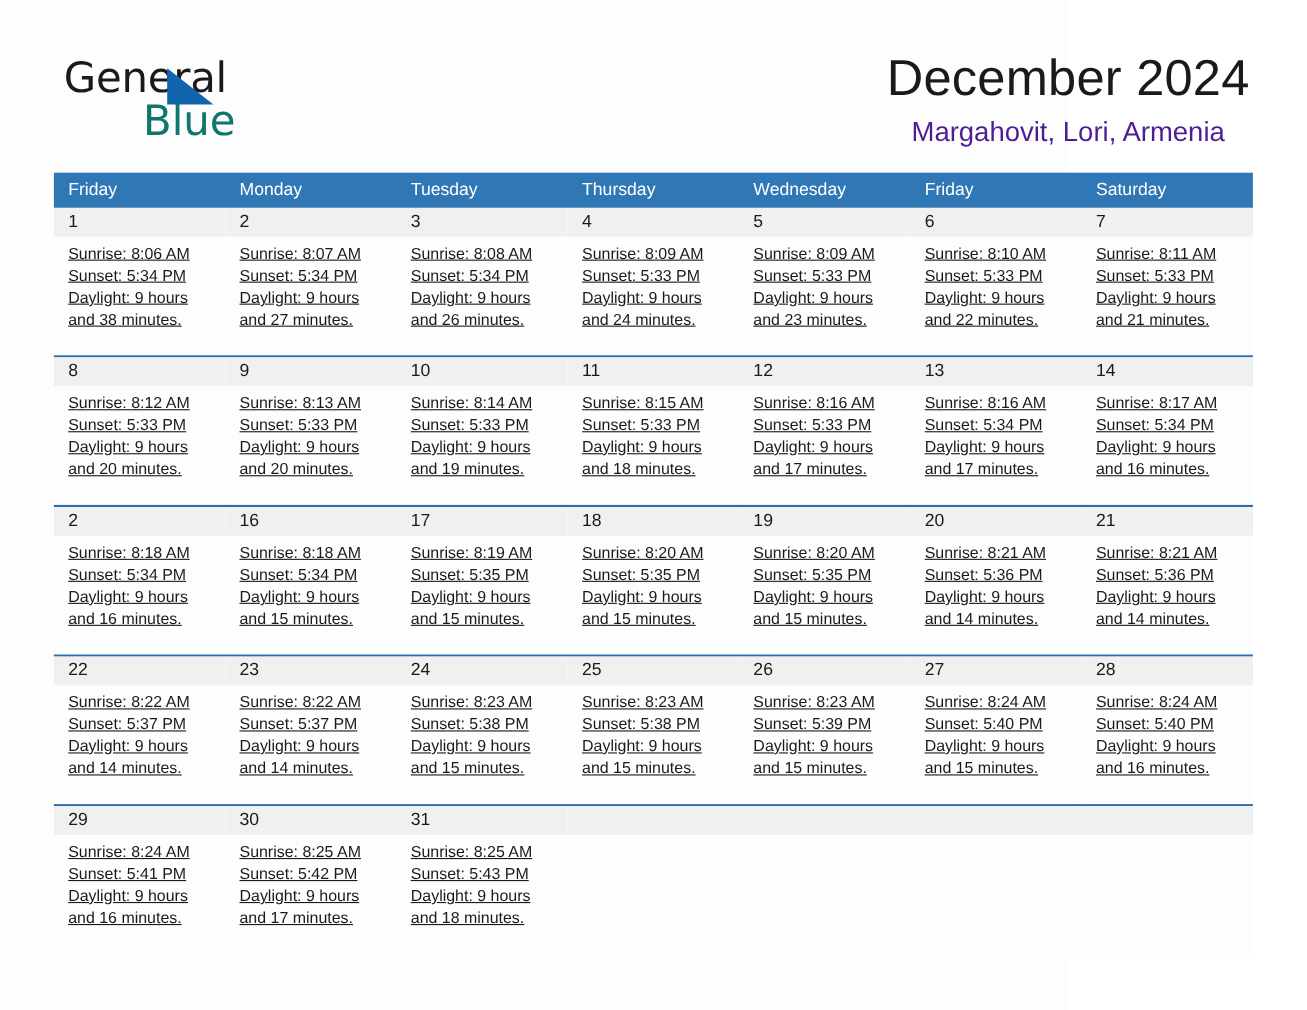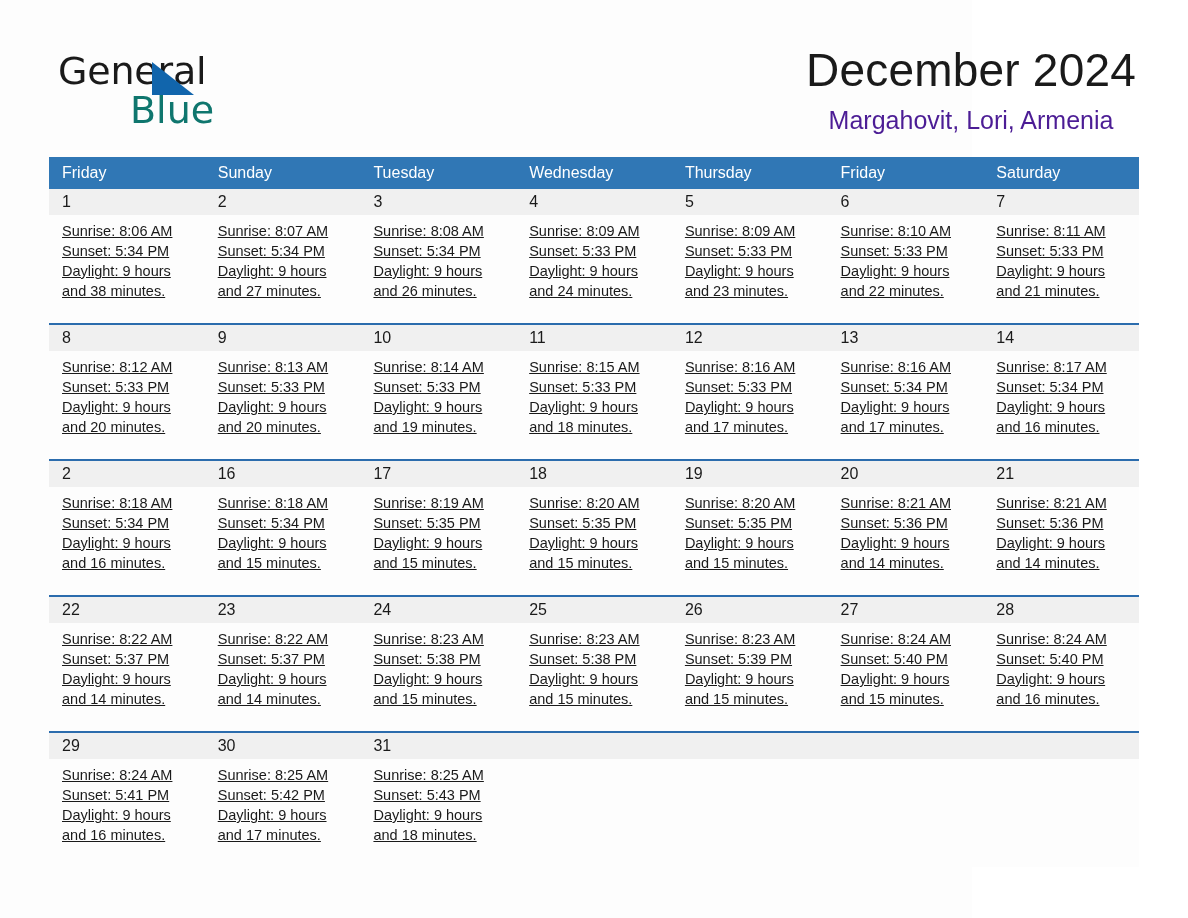--- a/index.html
+++ b/index.html
@@ -171,24 +171,24 @@
     <div class="title-block">
       <div class="cal-title">December 2024</div>
       <div class="cal-subtitle">Margahovit, Lori, Armenia</div>
     </div>
 
   </div>
 
   <div class="calendar">
     <div class="weekday-row">
       <div class="weekday">Friday</div>
-      <div class="weekday">Sunday</div>
+      <div class="weekday">Monday</div>
       <div class="weekday">Tuesday</div>
+      <div class="weekday">Thursday</div>
       <div class="weekday">Wednesday</div>
-      <div class="weekday">Thursday</div>
       <div class="weekday">Friday</div>
       <div class="weekday">Saturday</div>
     </div>
 
     <div id="weeks-container">
         <div class="week-row first">
           <div class="day-cell">
             <div class="day-number">1</div>
             <div class="day-info">
               <div>Sunrise: 8:06 AM</div>

